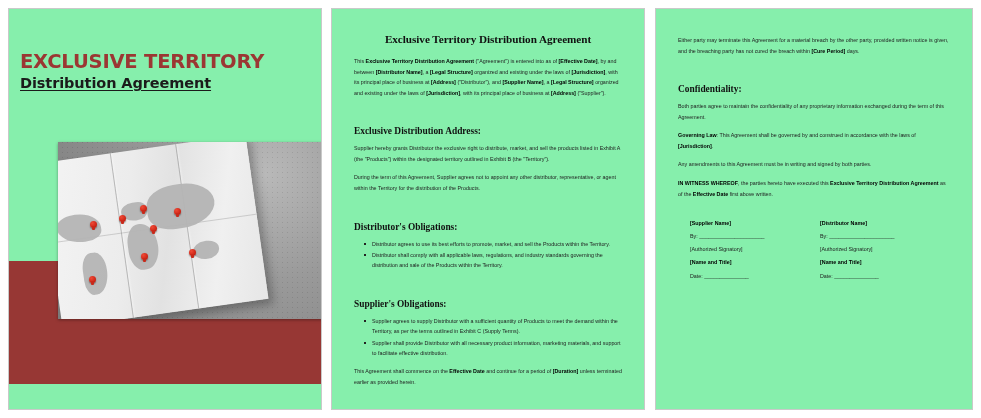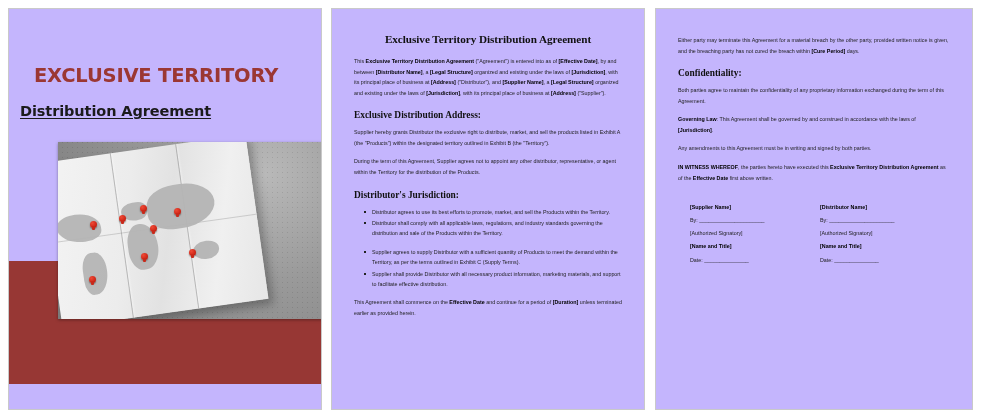--- a/index.html
+++ b/index.html
@@ -18,38 +18,38 @@
     width: 981px;
     height: 418px;
     background: #ffffff;
   }
 
   
   .page {
     position: absolute;
     top: 8px;
     height: 402px;
-    background: #c4b5fd;
+    background: #86efac;
     border: 1px solid #c9c9c9;
     box-sizing: border-box;
     overflow: hidden;
   }
   #page-cover { left: 8px;   width: 314px; }
   #page-two   { left: 331px; width: 314px; }
   #page-three { left: 655px; width: 318px; }
 
   
   .cover-title-block {
     position: absolute;
     left: 11px;
     top: 42px;
     width: 290px;
   }
   .cover-title {
-    margin: 14px;
+    margin: 0;
     font-family: "DejaVu Sans", sans-serif;
     font-weight: bold;
     font-size: 19.5px;
     letter-spacing: -0.2px;
     line-height: 1.08;
     color: #9b3733;
     white-space: nowrap;
   }
   .cover-subtitle {
     margin: 4px 0 0 0;
@@ -162,21 +162,21 @@
   .doc-title {
     margin: 0 0 11px 0;
     text-align: center;
     font-family: "Liberation Serif", serif;
     font-weight: bold;
     font-size: 11.2px;
     letter-spacing: -0.05px;
     color: #111111;
   }
   .h2 {
-    margin: 12px 0 7px 0;
+    margin: 28px 0 7px 0;
     font-family: "Liberation Serif", serif;
     font-weight: bold;
     font-size: 9.4px;
     color: #111111;
   }
   p.para {
     margin: 0 0 8px 0;
     font-family: "Liberation Sans", sans-serif;
     font-size: 5.35px;
     line-height: 1.98;
@@ -270,26 +270,27 @@
     <div class="doc-body">
 
       <div class="doc-title">Exclusive Territory Distribution Agreement</div>
 
       <p class="para"><span>This </span><b>Exclusive Territory Distribution Agreement</b><span> ("Agreement") is entered into as of </span><b>[Effective Date]</b><span>, by and between </span><b>[Distributor Name]</b><span>, a </span><b>[Legal Structure]</b><span> organized and existing under the laws of </span><b>[Jurisdiction]</b><span>, with its principal place of business at </span><b>[Address]</b><span> ("Distributor"), and </span><b>[Supplier Name]</b><span>, a </span><b>[Legal Structure]</b><span> organized and existing under the laws of </span><b>[Jurisdiction]</b><span>, with its principal place of business at </span><b>[Address]</b><span> ("Supplier").</span></p>
 
       <h2 class="h2">Exclusive Distribution Address:</h2>
       <p class="para">Supplier hereby grants Distributor the exclusive right to distribute, market, and sell the products listed in Exhibit A (the "Products") within the designated territory outlined in Exhibit B (the "Territory").</p>
       <p class="para">During the term of this Agreement, Supplier agrees not to appoint any other distributor, representative, or agent within the Territory for the distribution of the Products.</p>
 
-      <h2 class="h2">Distributor's Jurisdiction:</h2>
+      <h2 class="h2">Distributor's Obligations:</h2>
       <ul class="bullets">
         <li>Distributor agrees to use its best efforts to promote, market, and sell the Products within the Territory.</li>
         <li>Distributor shall comply with all applicable laws, regulations, and industry standards governing the distribution and sale of the Products within the Territory.</li>
       </ul>
 
+      <h2 class="h2">Supplier's Obligations:</h2>
       <ul class="bullets">
         <li>Supplier agrees to supply Distributor with a sufficient quantity of Products to meet the demand within the Territory, as per the terms outlined in Exhibit C (Supply Terms).</li>
         <li>Supplier shall provide Distributor with all necessary product information, marketing materials, and support to facilitate effective distribution.</li>
       </ul>
 
       <p class="para"><span>This Agreement shall commence on the </span><b>Effective Date</b><span> and continue for a period of </span><b>[Duration]</b><span> unless terminated earlier as provided herein.</span></p>
 
     </div>
   </div>
 

